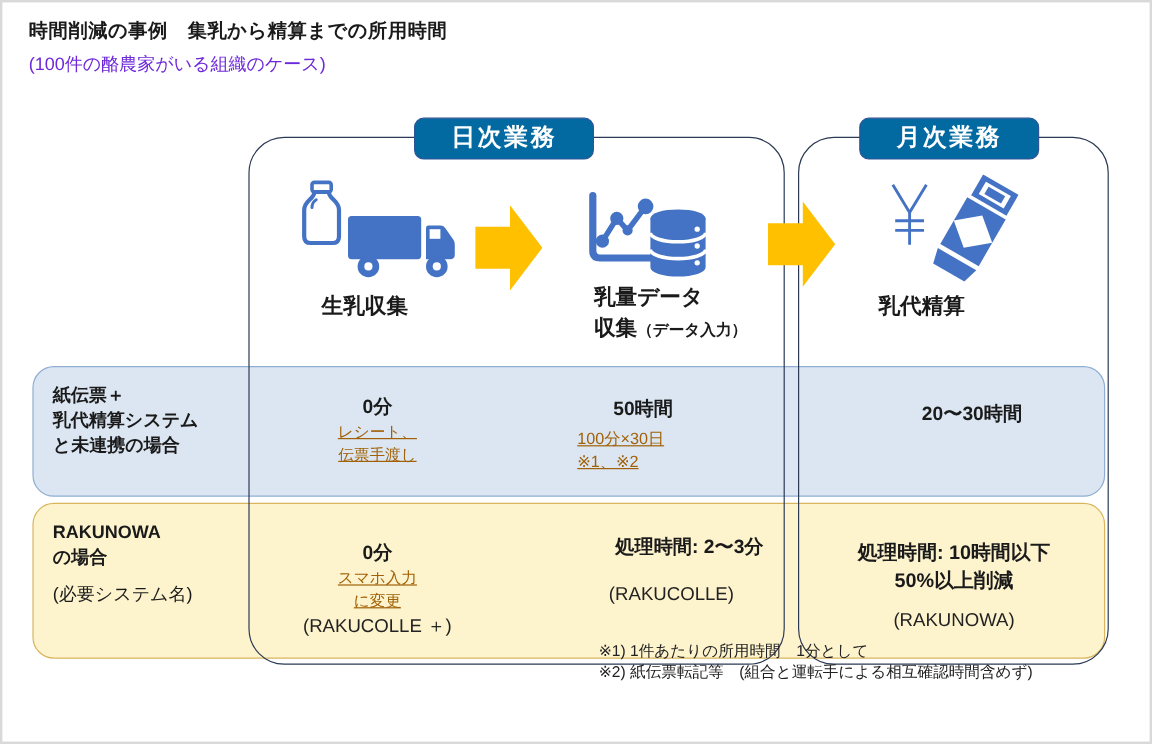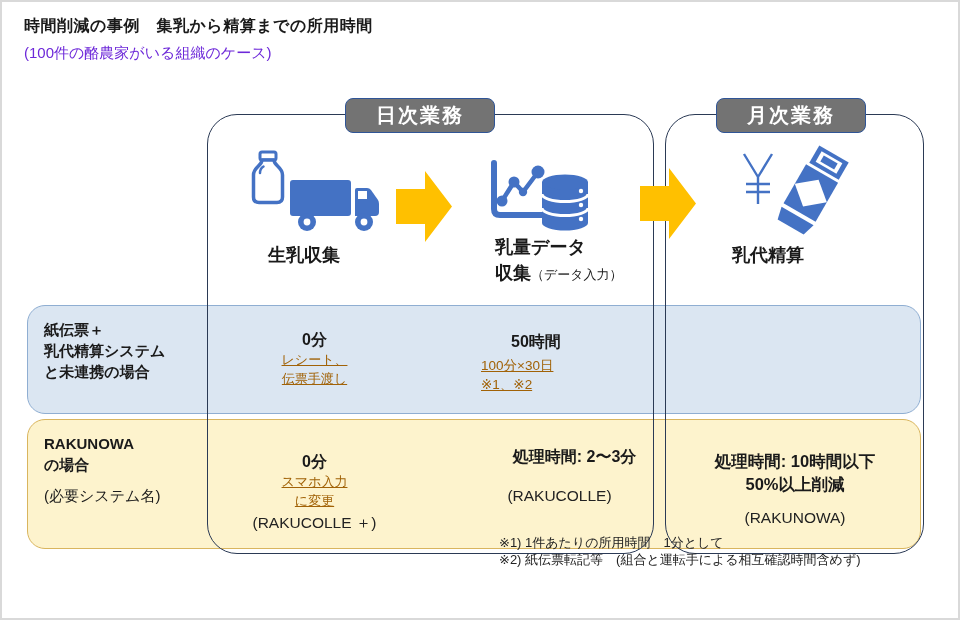--- a/index.html
+++ b/index.html
@@ -13,30 +13,30 @@
   .row{position:absolute;left:25px;width:892px;border-radius:18px;z-index:1;}
   .row-blue{top:303px;height:107px;background:#dbe6f2;border:1.5px solid #8faed2;}
   .row-yellow{top:417px;height:128px;background:#fdf3cd;border:1.5px solid #d9b55e;}
 
   
   .group{position:absolute;top:112px;height:438px;border:1.5px solid #2b3a55;border-radius:30px;background:transparent;z-index:2;}
   .group-daily{left:205px;width:445px;}
   .group-monthly{left:663px;width:257px;}
 
   .badge{position:absolute;top:96px;height:33px;width:148px;line-height:33px;text-align:center;
-         background:#737373;border:1.5px solid #2f5597;border-radius:8px;color:#fff;
+         background:#0369a1;border:1.5px solid #2f5597;border-radius:8px;color:#fff;
          font-size:20px;font-weight:bold;z-index:3;letter-spacing:2px;}
   .badge-daily{left:343px;}
   .badge-monthly{left:714px;}
 
   .icon{position:absolute;z-index:3;line-height:0;}
   .arrow{position:absolute;z-index:4;line-height:0;}
 
   .step-label{position:absolute;z-index:3;font-weight:bold;font-size:18px;}
-  .step-label .small-note{font-size:13px;font-weight:normal;}
+  .step-label .small-note{font-size:13px;font-weight:bold;}
 
   .row-label{position:absolute;left:42px;z-index:3;font-size:15px;font-weight:bold;line-height:21px;}
   .row-label .note{font-weight:normal;margin-top:10px;display:block;}
 
   .cell{position:absolute;z-index:3;}
   .cell .main{font-size:16px;font-weight:bold;line-height:21px;}
   .cell .main-lg{font-size:16px;font-weight:bold;line-height:22px;margin-left:30px;}
   .cell .sub{font-size:13px;line-height:19px;color:#a16207;text-decoration:underline;}
   .cell .system{font-size:15.5px;line-height:20px;color:#222;}
   .center{text-align:center;}
@@ -149,20 +149,23 @@
   <div class="cell center" style="left:240px;top:327px;width:145px;">
     <div class="main">0分</div>
     <div class="sub">レシート、</div>
     <div class="sub">伝票手渡し</div>
   </div>
   <div class="cell" style="left:479px;top:329px;">
     <div class="main-lg">50時間</div>
     <div class="sub" style="font-size:13.5px;margin-top:3px;">100分×30日</div>
     <div class="sub" style="font-size:13.5px;">※1、※2</div>
   </div>
+  <div class="cell center" style="left:678px;top:333px;width:230px;">
+    <div class="main-lg">20〜30時間</div>
+  </div>
 
   <div class="row-label" style="top:431px;">
     <div>RAKUNOWA</div>
     <div>の場合</div>
     <span class="note">(必要システム名)</span>
   </div>
 
   <div class="cell center" style="left:240px;top:449px;width:145px;">
     <div class="main">0分</div>
     <div class="sub">スマホ入力</div>

